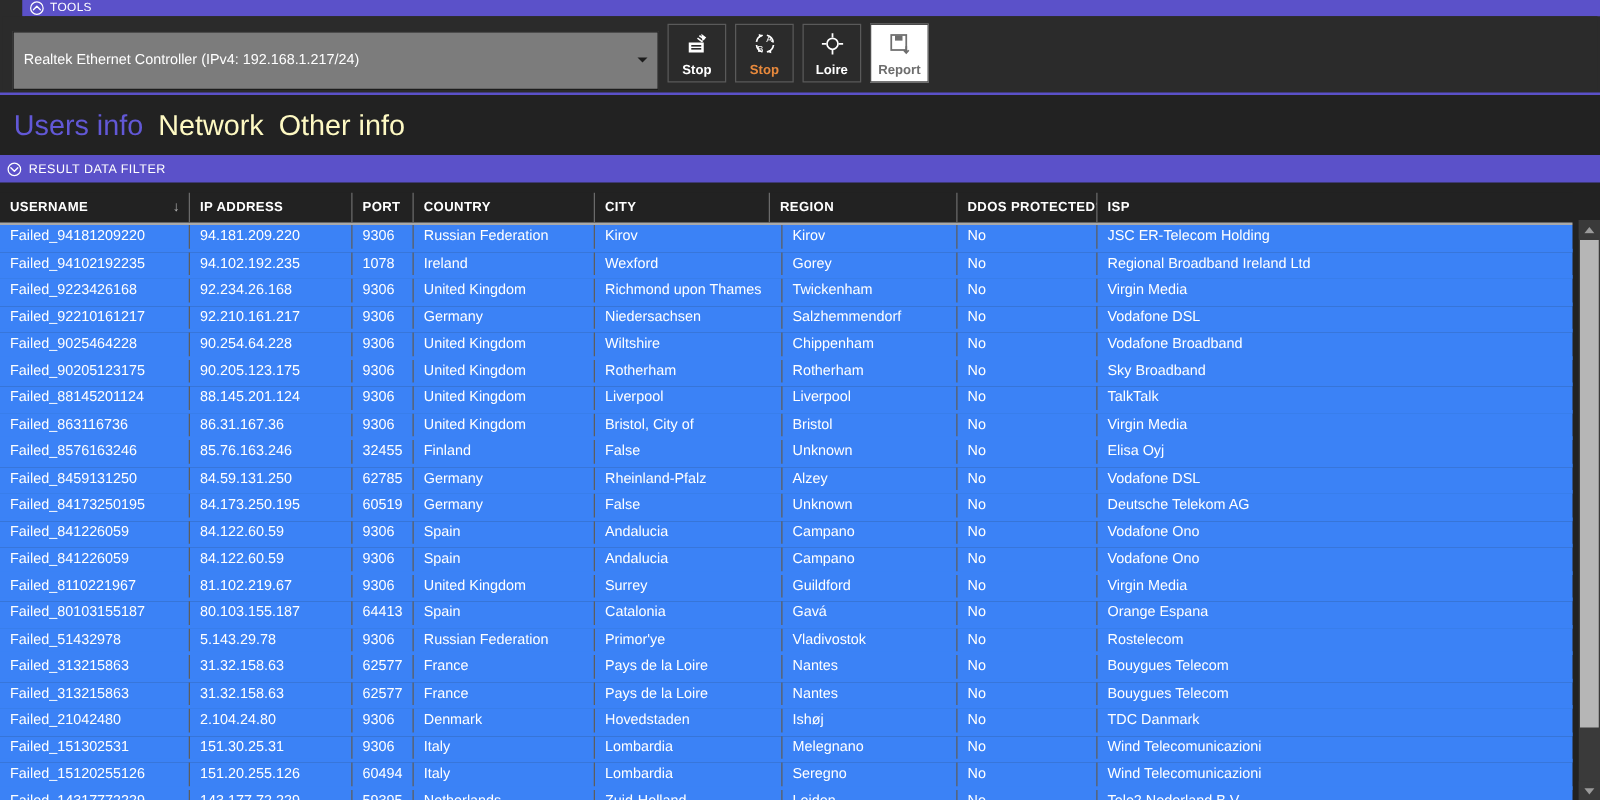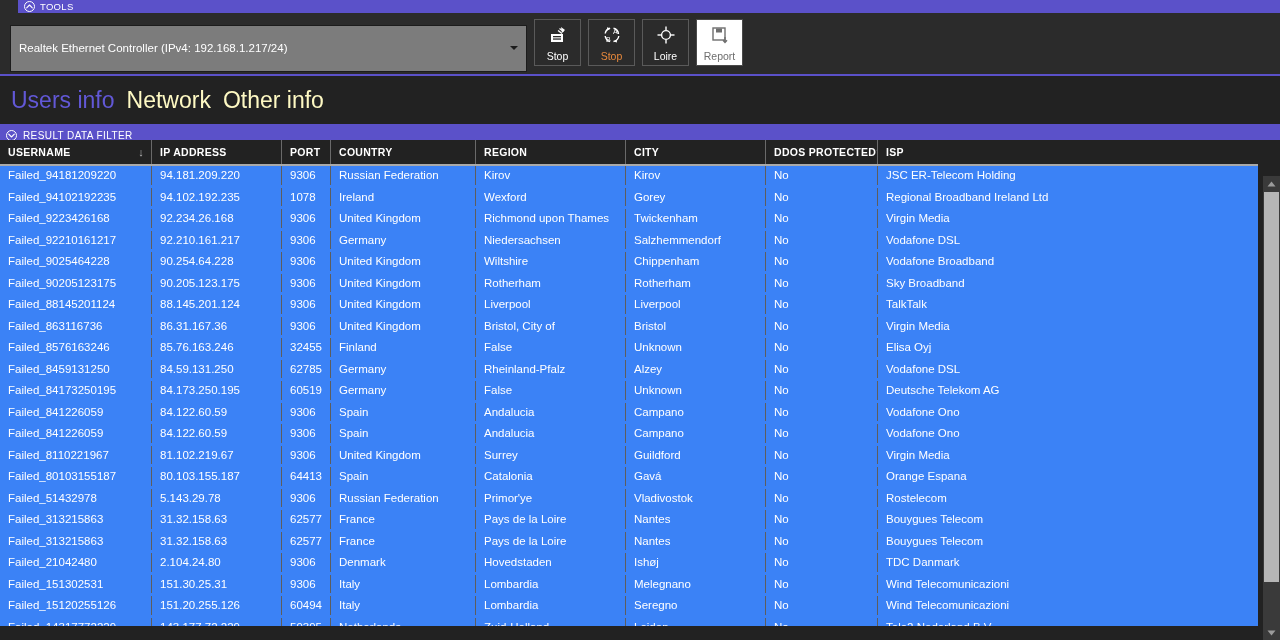--- a/index.html
+++ b/index.html
@@ -72,21 +72,21 @@
     background: #2b2b2b;
     border: 1px solid #5a5a5a;
     display: flex; flex-direction: column;
     align-items: center; justify-content: center;
     cursor: pointer;
     flex: 0 0 auto;
   }
   .tool-btn.disabled { background: #ffffff; border-color: #4a4a4a; cursor: default; }
   .tool-btn .ticon { height: 24px; display: flex; align-items: center; justify-content: center; }
   .tool-btn .tlabel {
-    font-size: 10.5px; font-weight: normal; margin-top: 4px;
+    font-size: 10.5px; font-weight: bold; margin-top: 4px;
     color: #ffffff; line-height: 1;
   }
   .tool-btn .tlabel.orange { color: #e8893c; }
   .tool-btn.disabled .tlabel { color: #6e6e6e; }
 
   
   #tabs {
     position: absolute; left: 0; top: 78px;
     width: 1280px; height: 44px;
     background: #222222;
@@ -109,21 +109,21 @@
     display: flex; align-items: center;
     padding-left: 6px;
   }
   #filter-title {
     color: #ffffff; font-size: 10px; letter-spacing: 0.4px;
     margin-left: 6px; white-space: nowrap;
   }
 
   
   #table-area {
-    position: absolute; left: 0; top: 140px;
+    position: absolute; left: 0; top: 154px;
     width: 1280px; height: 486px;
     background: #222222;
     overflow: hidden;
   }
   #grid { position: relative; width: 1280px; }
 
   #thead {
     display: flex; height: 26px;
     background: #222222;
     border-bottom: 2px solid #a9a9a9;
@@ -298,25 +298,25 @@
         </div>
         <div class="th c1">
           <span>IP ADDRESS</span>
         </div>
         <div class="th c2">
           <span>PORT</span>
         </div>
         <div class="th c3">
           <span>COUNTRY</span>
         </div>
+        <div class="th c5">
+          <span>CITY</span>
+        </div>
         <div class="th c4">
           <span>REGION</span>
-        </div>
-        <div class="th c5">
-          <span>CITY</span>
         </div>
         <div class="th c6">
           <span>DDOS PROTECTED?</span>
         </div>
         <div class="th c7">
           <span>ISP</span>
         </div>
       </div>
     <div id="tbody">
         <div class="trow">

